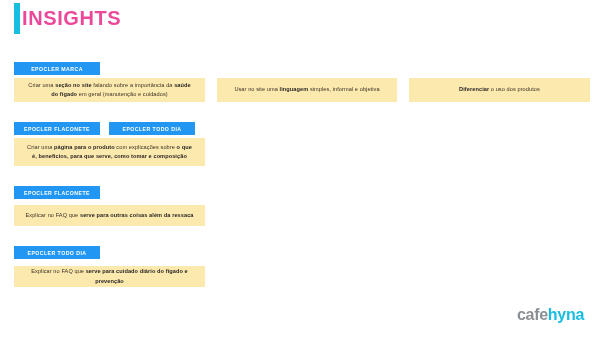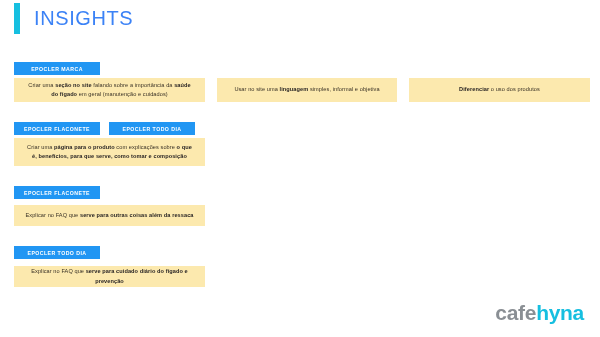--- a/index.html
+++ b/index.html
@@ -32,25 +32,25 @@
     align-items: center;
     height: 32px;
   }
   .header-bar {
     width: 6px;
     height: 31px;
     background: #16bfe0;
     flex: 0 0 auto;
   }
   .page-title {
-    margin-left: 14px;
+    margin-left: 2px;
     font-size: 20px;
-    font-weight: normal;
+    font-weight: bold;
     letter-spacing: 0.6px;
-    color: #3b82f6;
+    color: #ec4899;
     line-height: 1;
     white-space: nowrap;
   }
 
   
   .rows {
     position: absolute;
     left: 0;
     top: 0;
     width: 600px;
@@ -132,21 +132,21 @@
 
   #row-4 { top: 246px; }
   #row-4 .card-strip { top: 20px; left: 14px; }
   #row-4 .card.c1 { width: 191px; height: 21px; }
 
   
   .logo {
     position: absolute;
     right: 16px;
     bottom: 14px;
-    font-size: 21px;
+    font-size: 16px;
     font-weight: bold;
     letter-spacing: -0.3px;
     line-height: 1;
     white-space: nowrap;
   }
   .logo .logo-cafe { color: #8a8f94; }
   .logo .logo-hyna { color: #16bfe0; }
 </style>
 </head>
 <body>

